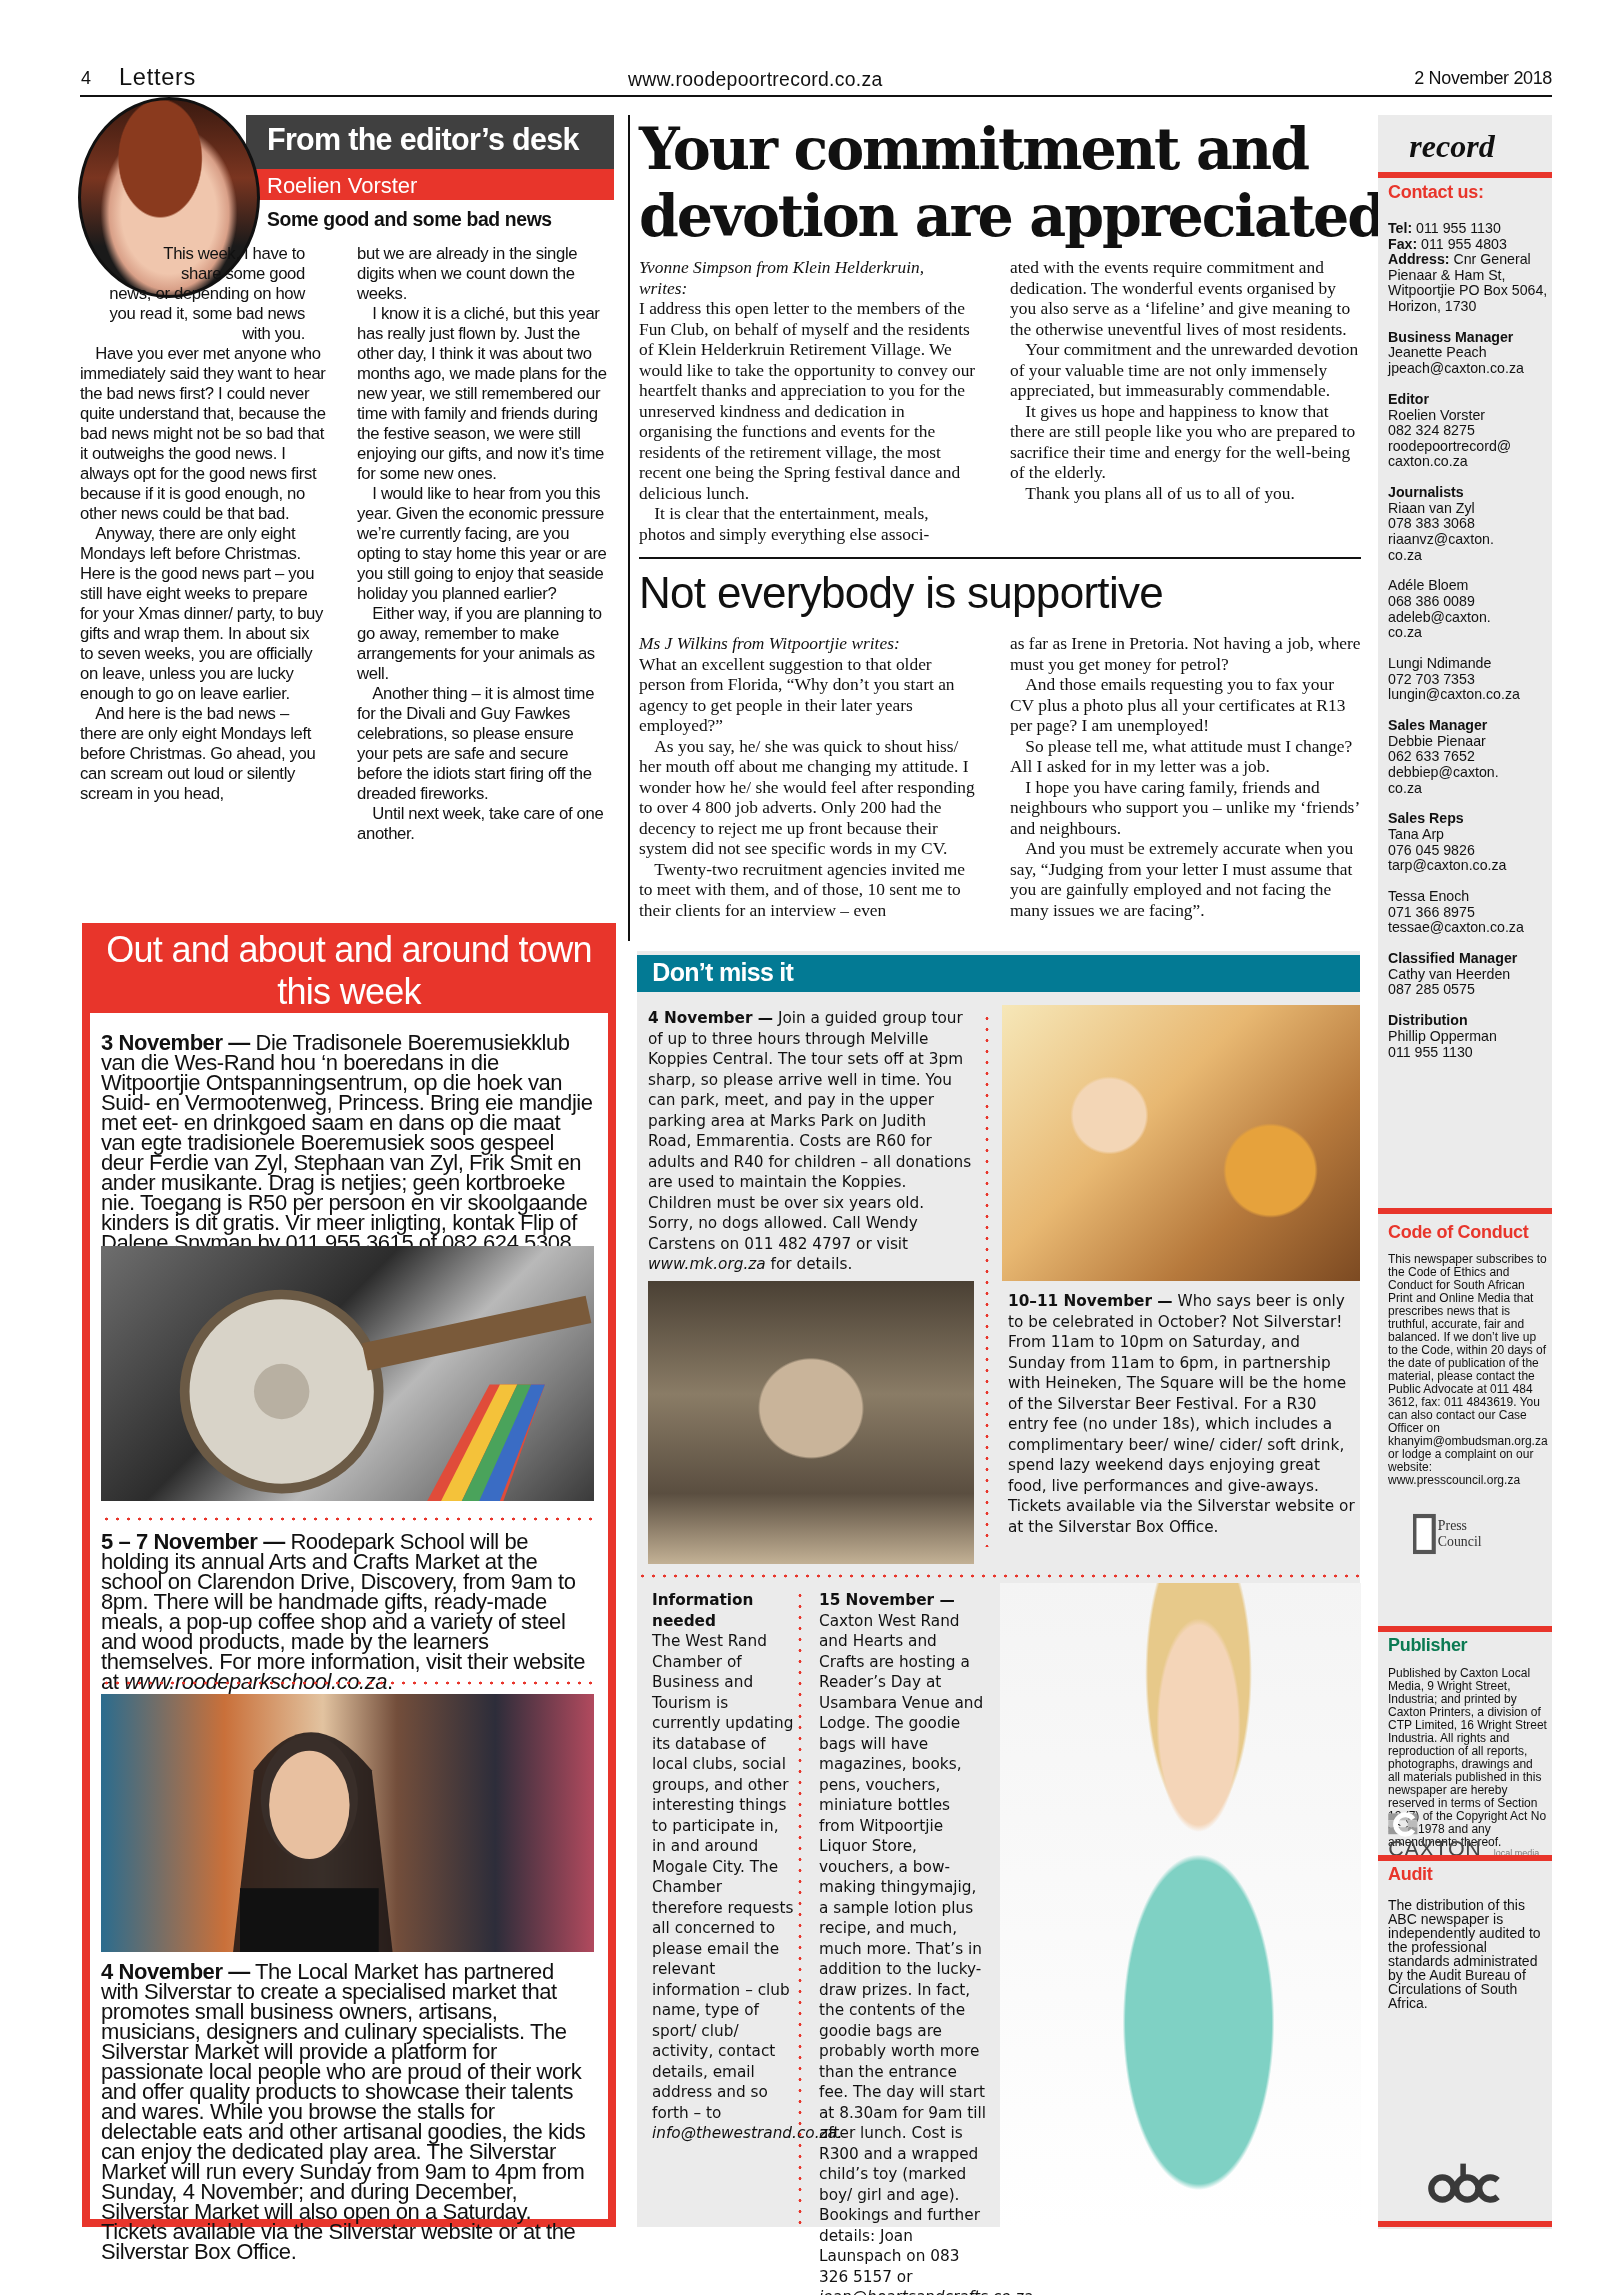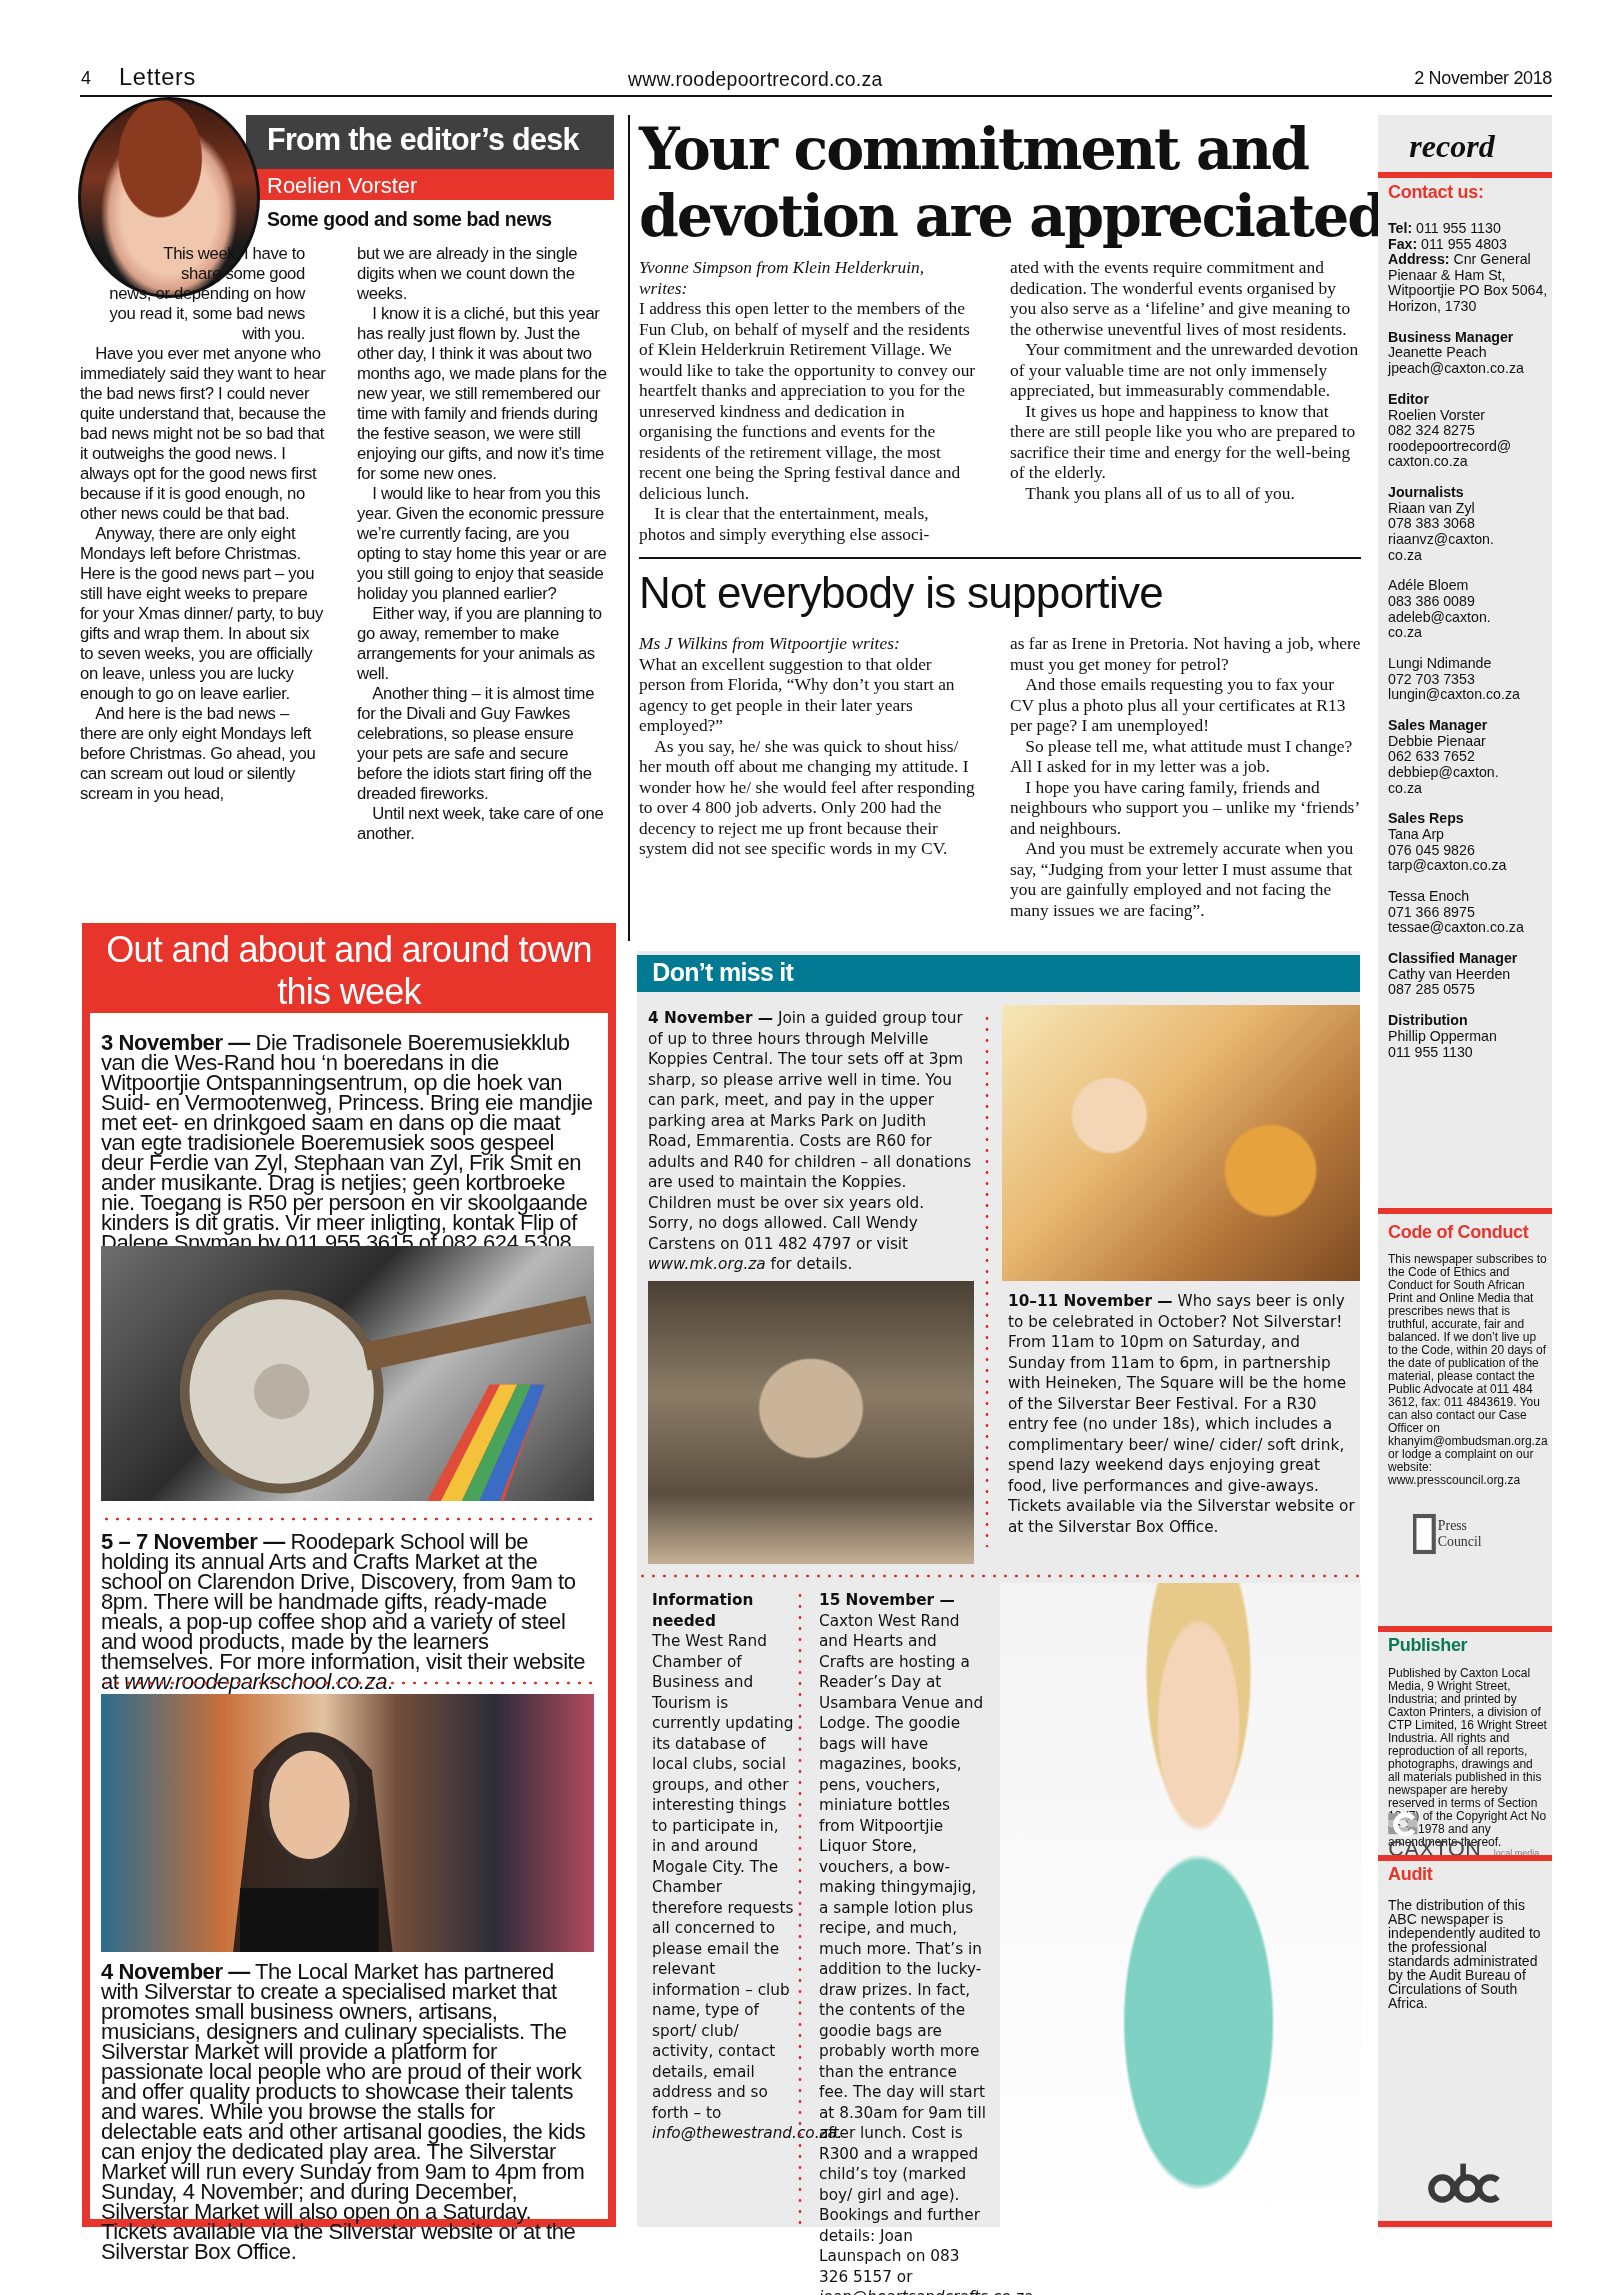--- a/index.html
+++ b/index.html
@@ -133,20 +133,21 @@
   <p>It gives us hope and happiness to know that there are still people like you who are prepared to sacrifice their time and energy for the well-being of the elderly.</p>
   <p>Thank you plans all of us to all of you.</p>
 </div>
 <div class="abs sep"></div>
 
 <div class="abs h1b cond">Not everybody is supportive</div>
 <div class="abs letter l2c1">
   <p class="by">Ms J Wilkins from Witpoortjie writes:</p>
   <p class="noind">What an excellent suggestion to that older person from Florida, “Why don’t you start an agency to get people in their later years employed?”</p>
   <p>As you say, he/ she was quick to shout hiss/ her mouth off about me changing my attitude. I wonder how he/ she would feel after responding to over 4 800 job adverts. Only 200 had the decency to reject me up front because their system did not see specific words in my CV.</p>
+  <p>Twenty-two recruitment agencies invited me to meet with them, and of those, 10 sent me to their clients for an interview – even</p>
 </div>
 <div class="abs letter l2c2">
   <p class="noind">as far as Irene in Pretoria. Not having a job, where must you get money for petrol?</p>
   <p>And those emails requesting you to fax your CV plus a photo plus all your certificates at R13 per page? I am unemployed!</p>
   <p>So please tell me, what attitude must I change? All I asked for in my letter was a job.</p>
   <p>I hope you have caring family, friends and neighbours who support you – unlike my ‘friends’ and neighbours.</p>
   <p>And you must be extremely accurate when you say, “Judging from your letter I must assume that you are gainfully employed and not facing the many issues we are facing”.</p>
 </div>
 
 <div class="abs oaa-box"></div>
@@ -217,21 +218,21 @@
   <div>
       <b style="display:block">Journalists</b>
       <div>Riaan van Zyl</div>
       <div>078 383 3068</div>
       <div>riaanvz@caxton.</div>
       <div>co.za</div>
     </div>
   <div class="gap"></div>
   <div>
       <div>Adéle Bloem</div>
-      <div>083 386 0089</div>
+      <div>068 386 0089</div>
       <div>adeleb@caxton.</div>
       <div>co.za</div>
     </div>
   <div class="gap"></div>
   <div>
       <div>Lungi Ndimande</div>
       <div>072 703 7353</div>
       <div>lungin@caxton.co.za</div>
     </div>
   <div class="gap"></div>

